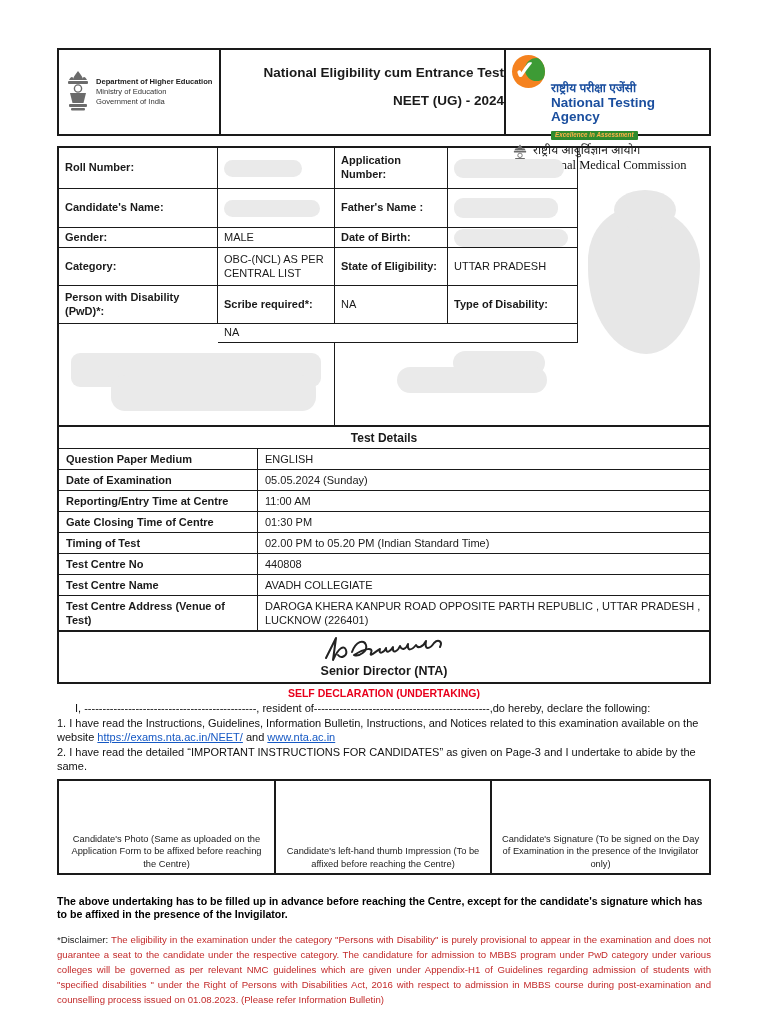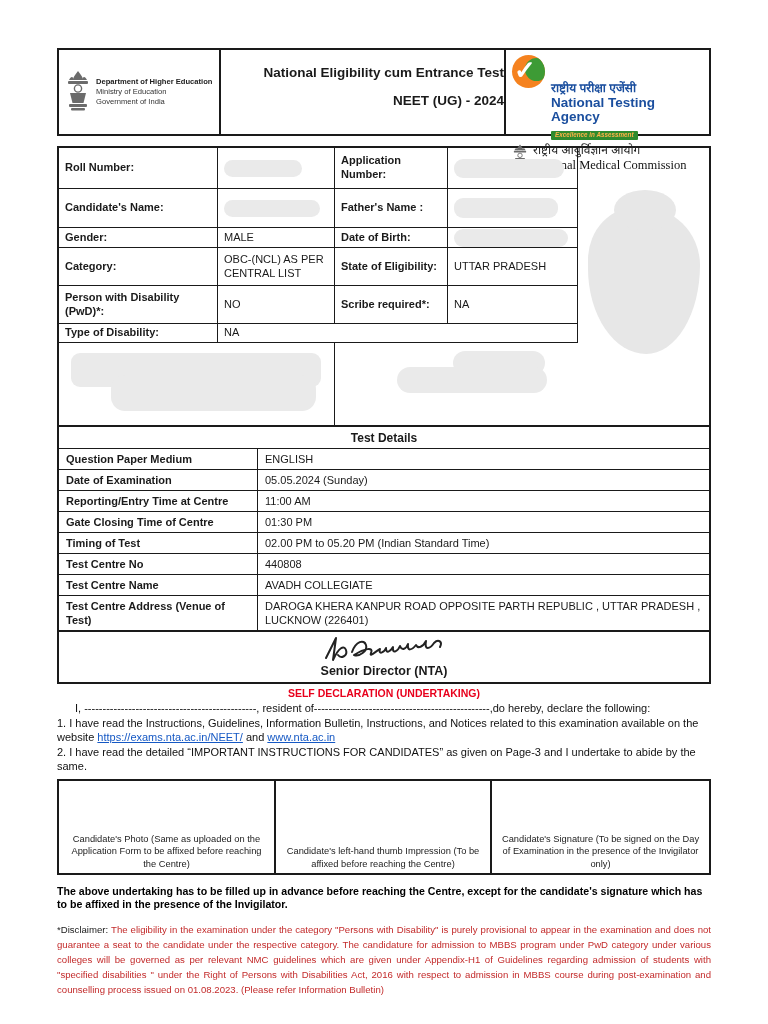--- a/index.html
+++ b/index.html
@@ -69,21 +69,21 @@
   .link{color:#1558c4;text-decoration:underline;cursor:pointer;}
 
   
   .boxes-row{display:flex;margin-top:5px;}
   .affix{border:2px solid #1a1a1a;height:96px;box-sizing:border-box;display:flex;align-items:flex-end;background:#fff;}
   .affix+.affix{margin-left:-2px;}
   .affix .cap{width:100%;text-align:center;font-size:9.3px;line-height:1.3;padding:2px 8px 3px;color:#222;}
   .bx1{width:219px;} .bx2{width:218px;} .bx3{width:221px;}
 
   
-  .note-bold{font-weight:bold;font-size:10.6px;line-height:1.3;margin-top:10px;color:#000;}
+  .note-bold{font-weight:bold;font-size:10.6px;line-height:1.3;margin-top:20px;color:#000;}
   .disclaimer{font-size:9.6px;font-weight:normal;line-height:1.55;margin-top:11px;color:#c32b2b;text-align:justify;}
   .disclaimer .dlab{color:#1a1a1a;}
 </style>
 </head>
 <body>
 
 <div class="page">
   <div class="content">
 
     <div class="header-box">
@@ -173,21 +173,20 @@
       <div class="cell">
           <div class="blob" style="width:114px;height:18px;"></div>
         </div>
 
       <div class="cell lab">Category:</div>
       <div class="cell">OBC-(NCL) AS PER CENTRAL LIST</div>
       <div class="cell lab">State of Eligibility:</div>
       <div class="cell">UTTAR PRADESH</div>
 
       <div class="cell lab">Person with Disability (PwD)*:</div>
-      <div class="cell">NO</div>
       <div class="cell lab">Scribe required*:</div>
       <div class="cell">NA</div>
 
       <div class="cell lab">Type of Disability:</div>
       <div class="cell" style="grid-column:2 / span 3;">NA</div>
 
       <div class="cell addr-cell">
         <div class="blob addr-blob1"></div>
         <div class="blob addr-blob2"></div>
       </div>

